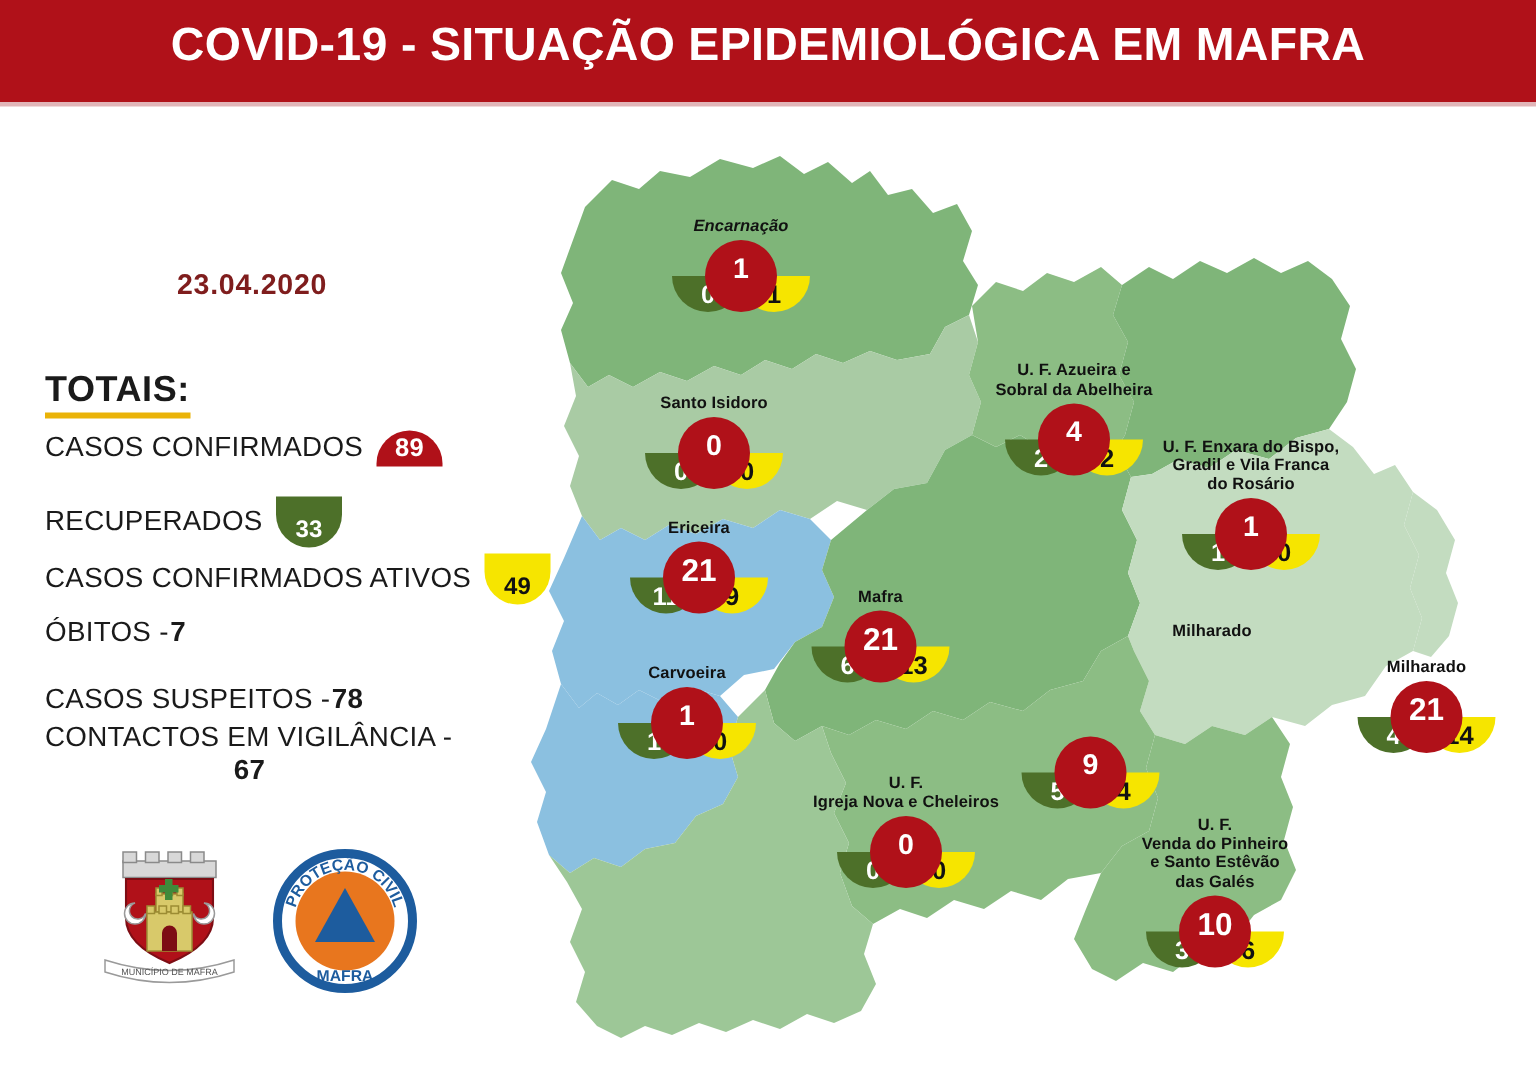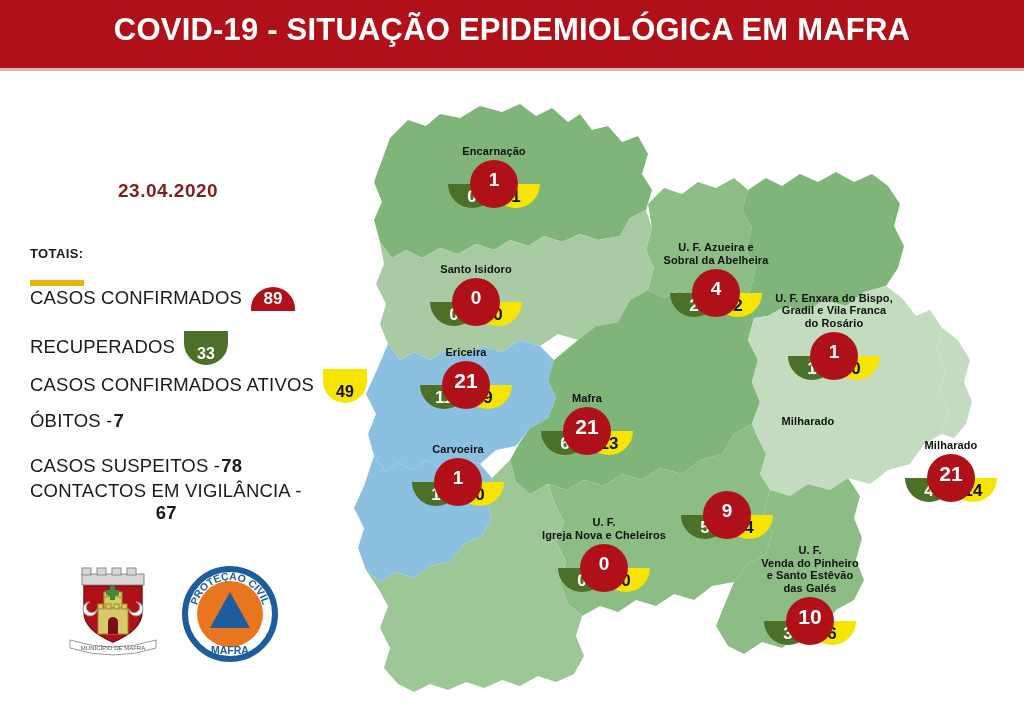--- a/index.html
+++ b/index.html
@@ -29,22 +29,22 @@
     transform:scaleX(1.0);
   }
 
   
   .date{
     position:absolute;left:118px;top:180px;
     font-size:19px;font-weight:bold;color:#7f1d1d;letter-spacing:.5px;
   }
   .totais{
     position:absolute;left:30px;top:246px;
-    font-size:13px;font-weight:bold;color:#1a1a1a;
-    border-bottom:6px solid #eab308;padding-bottom:19px;letter-spacing:.4px;
+    font-size:24px;font-weight:bold;color:#1a1a1a;
+    border-bottom:4px solid #eab308;padding-bottom:1px;letter-spacing:.4px;
   }
   .stat-row{
     position:absolute;left:30px;
     font-size:18.5px;color:#1a1a1a;letter-spacing:.2px;
     display:flex;align-items:center;white-space:nowrap;
   }
   .stat-row .label{display:inline-block;}
   .stat-row .plain-val{font-weight:bold;margin-left:1px;}
 
   
@@ -262,21 +262,21 @@
       <path fill="#c3dcc0" d="M612 356 L618 334 L610 314 L616 292 L606 272 L612 250 L628 262 L640 282 L634 304
            L642 324 L636 346 L624 360 Z"></path>
     </svg>
 
     <div id="plain-labels">
         <div class="region-label" style="left: 418px; top: 337px; width: 120px; text-align: center;">Milharado</div>
       </div>
 
     <div id="markers-container">
         <div class="marker small" style="left: 118px; top: 82px;">
-          <div class="lbl" style="top: -15.5px;">
+          <div class="lbl" style="top: -15.5px; font-style: italic;">
             <div>Encarnação</div>
           </div>
           <div class="rec">0</div>
           <div class="act">1</div>
           <div class="conf">1</div>
         </div>
         <div class="marker small" style="left: 100px; top: 200px;">
           <div class="lbl" style="top: -15.5px;">
             <div>Santo Isidoro</div>
           </div>

